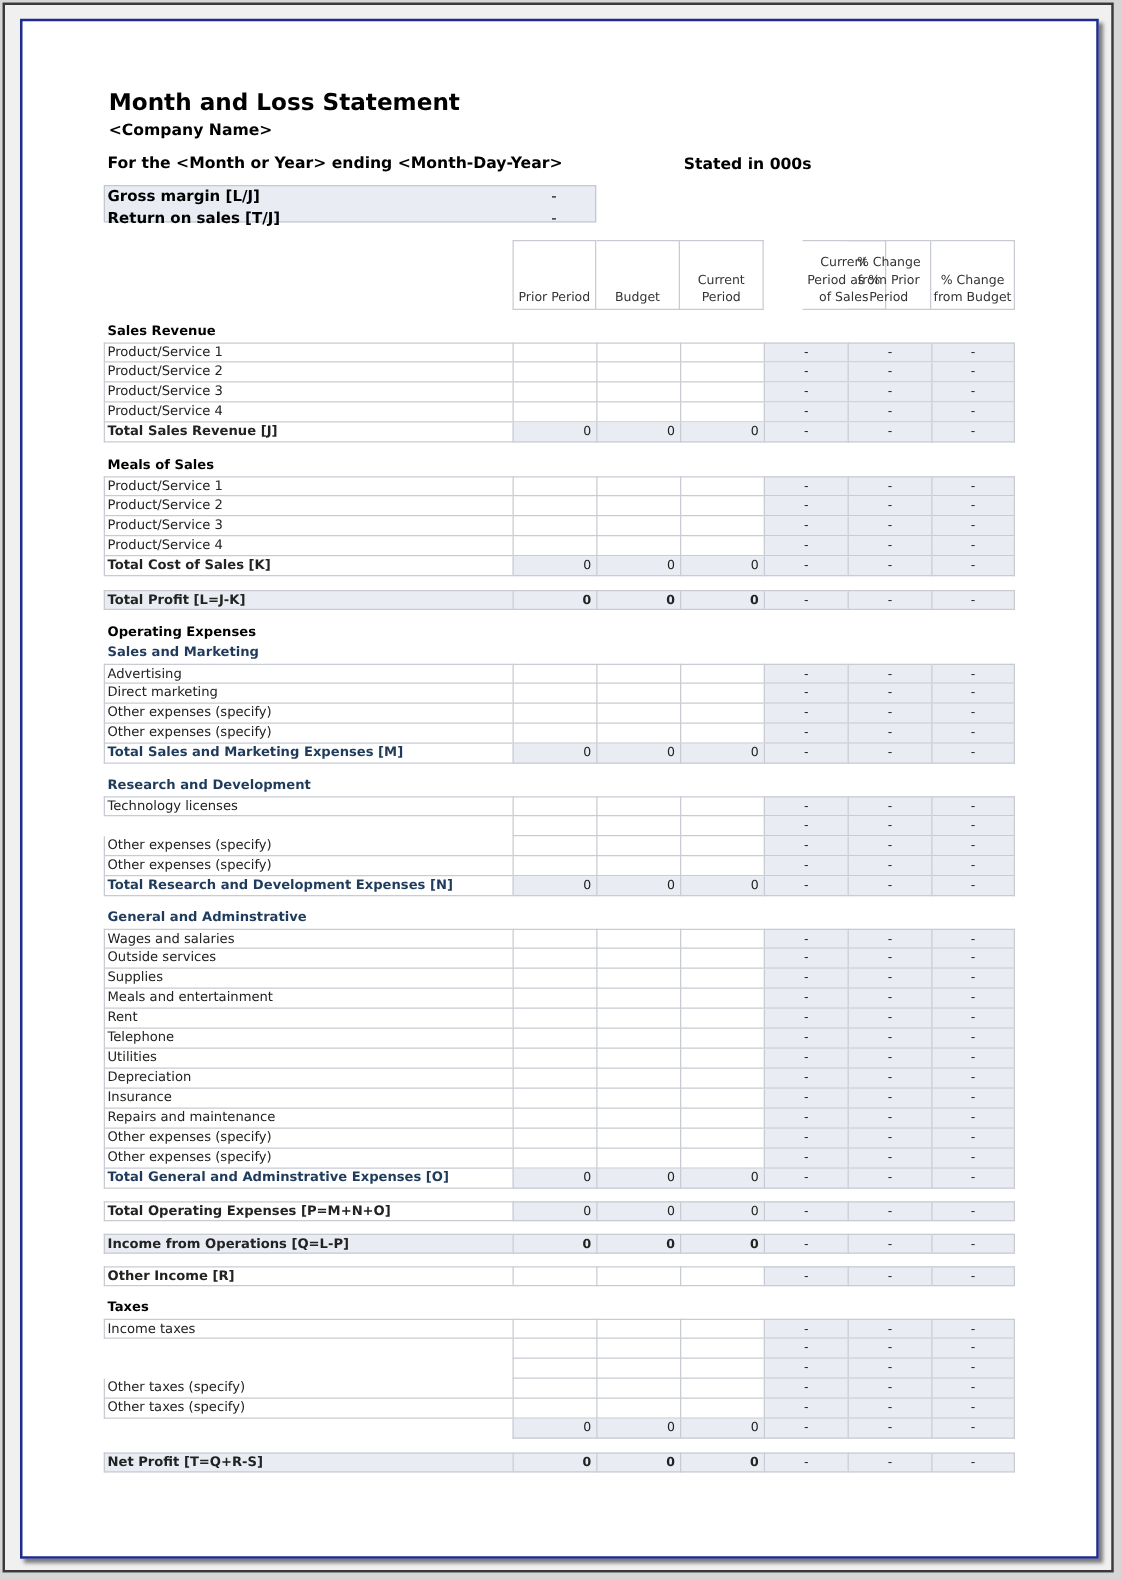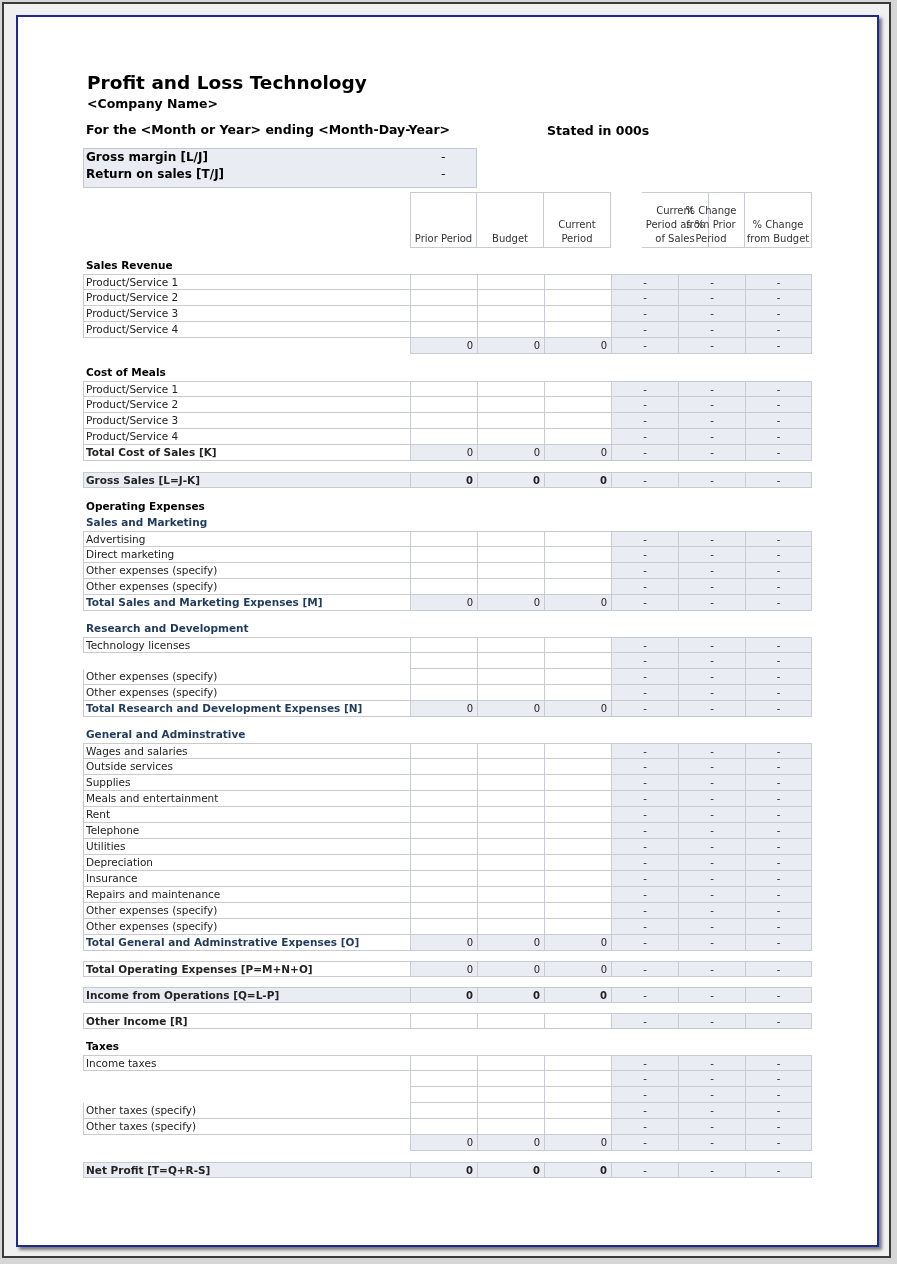--- a/index.html
+++ b/index.html
@@ -17,21 +17,21 @@
     background:#ffffff; box-sizing:border-box;
     border:2px solid #1f2a8c;
     box-shadow: 3px 3px 3px #7b7b7b;
   }
   .title { position:absolute; left:87px; top:72px; font-size:18.5px; font-weight:bold; color:#000; }
   .company { position:absolute; left:87px; top:96px; font-size:12.5px; font-weight:bold; color:#000; }
   .period { position:absolute; left:86px; top:122px; font-size:12.5px; font-weight:bold; color:#000; }
   .stated { position:absolute; left:547px; top:123px; font-size:12.5px; font-weight:bold; color:#000; }
 
   .ratios {
-    position:absolute; left:83px; top:148px; width:394px; height:40px;
+    position:absolute; left:83px; top:148px; width:394px; height:30px;
     background:#e9edf3; border:1px solid #c3c7cf; box-sizing:border-box;
   }
   .ratio-row { position:absolute; left:2px; width:388px; height:17px; font-size:12px; font-weight:bold; color:#000; }
   .ratio-row .lbl { position:absolute; left:0; top:1px; }
   .ratio-row .val { position:absolute; left:355px; top:1px; font-weight:normal; }
 
   .col-head {
     position:absolute; top:192px; height:56px; width:67px; box-sizing:border-box;
     border:1px solid #c8cbd2; border-left:none;
     font-size:10px; color:#333; text-align:center;
@@ -58,21 +58,21 @@
 
   .section-head { position:absolute; left:86px; font-size:10.5px; font-weight:bold; color:#000; }
   .section-head.blue { color:#1f3b5c; }
 </style>
 </head>
 <body>
 
 <div class="outer-frame"></div>
 <div class="page"></div>
 
-<div class="title">Profit and Loss Technology</div>
+<div class="title">Month and Loss Statement</div>
 <div class="company">&lt;Company Name&gt;</div>
 <div class="period">For the &lt;Month or Year&gt; ending &lt;Month-Day-Year&gt;</div>
 <div class="stated">Stated in 000s</div>
 
 <div class="ratios">
   <div class="ratio-row" style="top:0px;">
     <span class="lbl">Gross margin  [L/J]</span>
     <span class="val">-</span>
   </div>
   <div class="ratio-row" style="top:17px;">
@@ -120,28 +120,29 @@
     <div class="row" style="top: 322px;">
       <div class="label">Product/Service 4</div>
       <div class="cell num" style="left: 327px;"></div>
       <div class="cell num" style="left: 394px;"></div>
       <div class="cell num" style="left: 461px;"></div>
       <div class="cell pct" style="left: 528px;">-</div>
       <div class="cell pct" style="left: 595px;">-</div>
       <div class="cell pct last" style="left: 662px;">-</div>
     </div>
     <div class="row total" style="top: 338px;">
-      <div class="cell num" style="left: 327px;">0</div>
-      <div class="cell num" style="left: 394px;">0</div>
-      <div class="cell num" style="left: 461px;">0</div>
-      <div class="cell pct" style="left: 528px;">-</div>
-      <div class="cell pct" style="left: 595px;">-</div>
-      <div class="cell pct last" style="left: 662px;">-</div>
-    </div>
-    <div class="section-head" style="top: 366px;">Cost of Meals</div>
+      <div class="label">Total Sales Revenue  [J]</div>
+      <div class="cell num" style="left: 327px;">0</div>
+      <div class="cell num" style="left: 394px;">0</div>
+      <div class="cell num" style="left: 461px;">0</div>
+      <div class="cell pct" style="left: 528px;">-</div>
+      <div class="cell pct" style="left: 595px;">-</div>
+      <div class="cell pct last" style="left: 662px;">-</div>
+    </div>
+    <div class="section-head" style="top: 366px;">Meals of Sales</div>
     <div class="row first-in-block" style="top: 381px;">
       <div class="label">Product/Service 1</div>
       <div class="cell num" style="left: 327px;"></div>
       <div class="cell num" style="left: 394px;"></div>
       <div class="cell num" style="left: 461px;"></div>
       <div class="cell pct" style="left: 528px;">-</div>
       <div class="cell pct" style="left: 595px;">-</div>
       <div class="cell pct last" style="left: 662px;">-</div>
     </div>
     <div class="row" style="top: 397px;">
@@ -174,21 +175,21 @@
     <div class="row total" style="top: 445px;">
       <div class="label">Total Cost of Sales  [K]</div>
       <div class="cell num" style="left: 327px;">0</div>
       <div class="cell num" style="left: 394px;">0</div>
       <div class="cell num" style="left: 461px;">0</div>
       <div class="cell pct" style="left: 528px;">-</div>
       <div class="cell pct" style="left: 595px;">-</div>
       <div class="cell pct last" style="left: 662px;">-</div>
     </div>
     <div class="row total boxed shaded strong" style="top: 472px;">
-      <div class="label">Gross Sales  [L=J-K]</div>
+      <div class="label">Total Profit  [L=J-K]</div>
       <div class="cell num" style="left: 327px;">0</div>
       <div class="cell num" style="left: 394px;">0</div>
       <div class="cell num" style="left: 461px;">0</div>
       <div class="cell pct" style="left: 528px;">-</div>
       <div class="cell pct" style="left: 595px;">-</div>
       <div class="cell pct last" style="left: 662px;">-</div>
     </div>
     <div class="section-head" style="top: 500px;">Operating Expenses</div>
     <div class="section-head blue" style="top: 516px;">Sales and Marketing</div>
     <div class="row first-in-block" style="top: 531px;">

